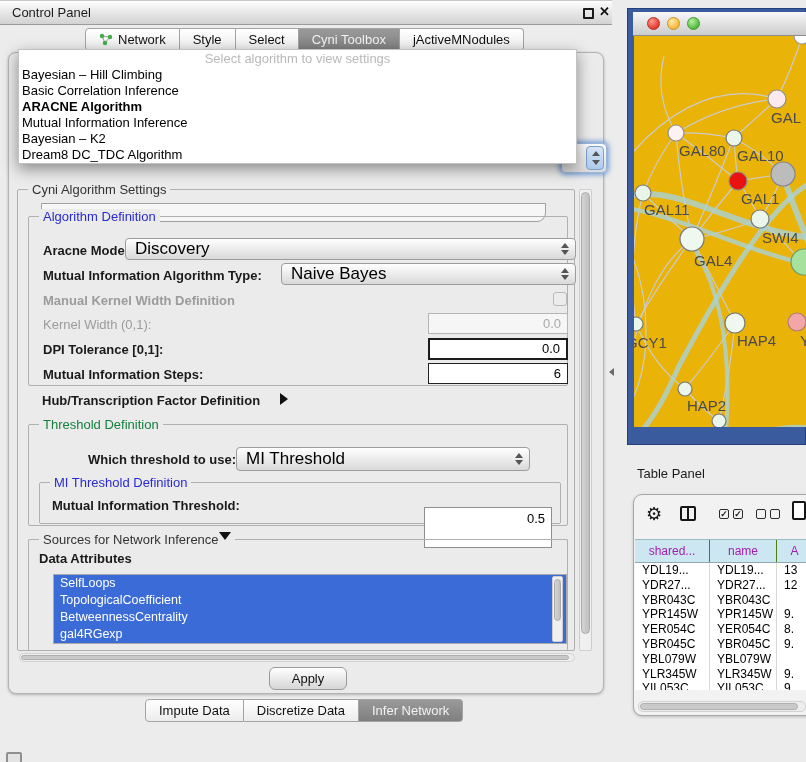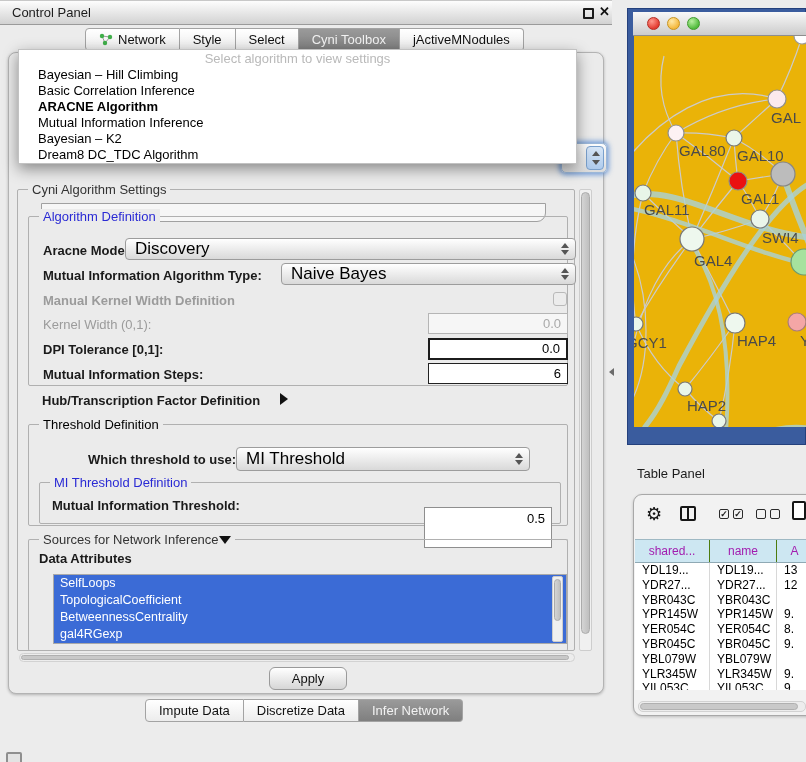--- a/index.html
+++ b/index.html
@@ -57,31 +57,31 @@
     border:1px solid #a0a0a0; border-radius:0 0 9px 9px; background:#f6f6f6;
   }
 
   
   .popup {
     left:18px; top:49px; width:559px; height:115px; z-index:30;
     background:#ffffff; border:1px solid #c2c2c2;
     box-shadow:0 5px 14px rgba(0,0,0,.42);
   }
   .popup-head { height:17px; line-height:17px; text-align:center; color:#b9b9b9; font-size:13px; }
-  .popup-item { height:16px; line-height:16px; padding-left:3px; font-size:13px; color:#000;margin-left:16px; }
+  .popup-item { height:16px; line-height:16px; padding-left:3px; font-size:13px; color:#000; }
   .popup-item.bold { font-weight:bold; }
 
   
   .group { border:1px solid #b0b0b0; border-radius:2px; }
   .group-label {
     position:absolute; top:-8px; left:10px; padding:0 4px; background:#ebebeb;
     font-size:13px; color:#333; white-space:nowrap;
   }
   .group-label.blue { color:#2a2ad4; }
-  .group-label.green { color:#000000; }
+  .group-label.green { color:#15803d; }
 
   .flabel { position:absolute; font-size:13px; font-weight:bold; color:#1a1a1a; white-space:nowrap; }
   .flabel.dis { color:#9b9b9b; }
 
   .combo {
     position:absolute; border:1px solid #9c9c9c; border-radius:4px;
     background:linear-gradient(#ffffff,#d9d9d9);
     font-size:17px; line-height:20px; padding-left:9px; color:#000;
   }
   .combo .arrows { position:absolute; right:7px; top:50%; width:7px; height:12px; margin-top:-6px; }
@@ -249,21 +249,21 @@
         </div>
 
         <div class="abs group" style="left:10px; top:57px; width:522px; height:42px;">
           <span class="group-label blue">MI Threshold Definition</span>
           <span class="flabel" style="left:12px; top:15px;">Mutual Information Threshold:</span>
           <div class="tfield" style="left:384px; top:24px; width:128px; height:41px; line-height:21px;">0.5</div>
         </div>
       </div>
 
       <div class="abs group" style="left:10px; top:349px; width:540px; height:112px; border-bottom:none;">
-        <span class="group-label" style="display:flex; align-items:center; ">
+        <span class="group-label" style="display:flex; ">
           <span>Sources for Network Inference</span>
           <span class="tri-down-b"></span>
         </span>
         <span class="flabel" style="left:10px; top:11px;">Data Attributes</span>
         <div class="attr-list" style="left:24px; top:34px; width:514px; height:70px;">
           <div class="attr-item">SelfLoops</div>
           <div class="attr-item">TopologicalCoefficient</div>
           <div class="attr-item">BetweennessCentrality</div>
           <div class="attr-item">gal4RGexp</div>
         </div>

